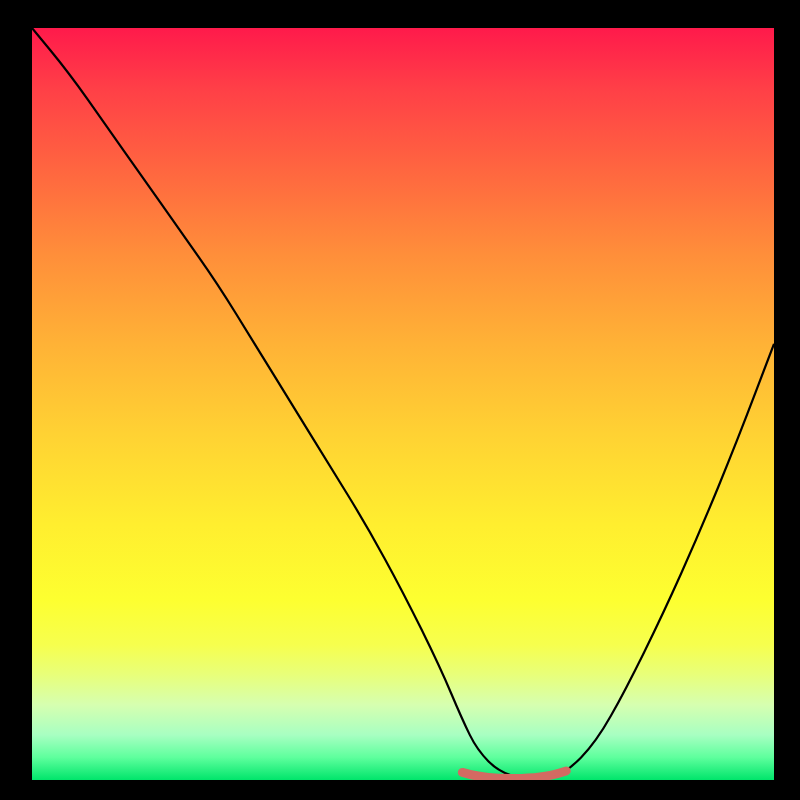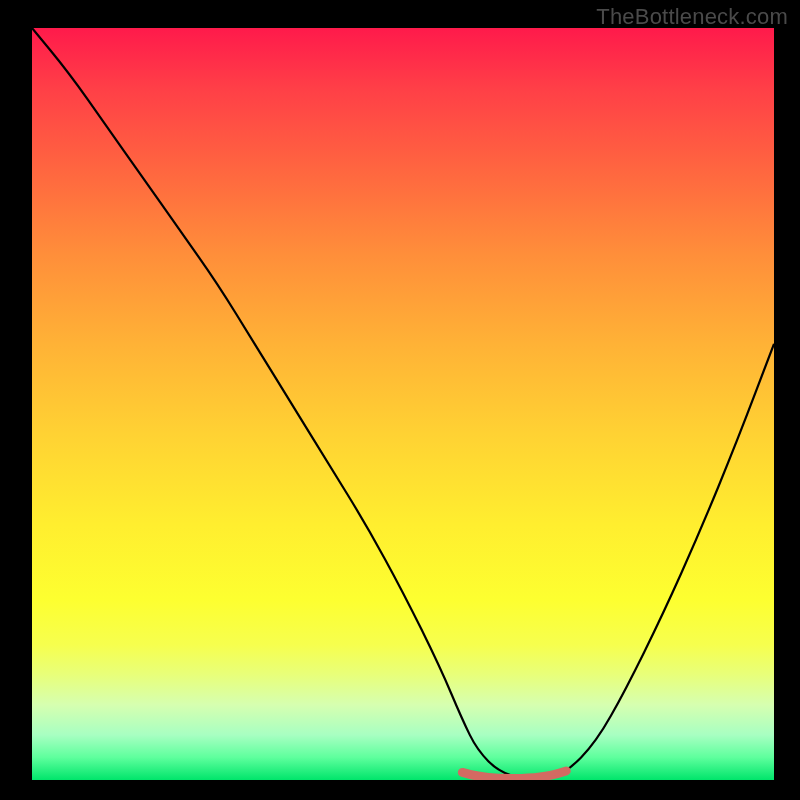--- a/index.html
+++ b/index.html
@@ -61,21 +61,20 @@
     inset: 0;
     width: 100%;
     height: 100%;
   }
 </style>
 </head>
 <body>
 
 <div class="frame">
 
-  <div class="watermark">TheBottleneck.com</div>
 
   <div class="plot-area">
     <div class="gradient-bg"></div>
 
     <svg class="curve" viewBox="0 0 742 752" preserveAspectRatio="none">
       <path id="curve-path" fill="none" stroke="#000" stroke-width="2.2" d="M 0.00 0.00 Q 0.00 0.00 18.55 22.56 Q 37.10 45.12 55.65 71.44 Q 74.20 97.76 92.75 124.08 Q 111.30 150.40 129.85 176.72 Q 148.40 203.04 166.95 229.36 Q 185.50 255.68 204.05 285.76 Q 222.60 315.84 241.15 345.92 Q 259.70 376.00 278.25 406.08 Q 296.80 436.16 315.35 466.24 Q 333.90 496.32 352.45 530.16 Q 371.00 564.00 389.55 601.60 Q 408.10 639.20 419.23 665.52 Q 430.36 691.84 437.78 706.88 Q 445.20 721.92 456.33 733.20 Q 467.46 744.48 482.30 748.24 Q 497.14 752.00 504.56 752.00 Q 511.98 752.00 523.11 748.24 Q 534.24 744.48 549.08 729.44 Q 563.92 714.40 578.76 688.08 Q 593.60 661.76 612.15 624.16 Q 630.70 586.56 649.25 545.20 Q 667.80 503.84 686.35 458.72 Q 704.90 413.60 723.45 364.72 T 742.00 315.84"></path>
       <path id="band-path" fill="none" stroke="#d36a62" stroke-width="9" stroke-linecap="round" stroke-linejoin="round" d="M 430.36 744.48 Q 430.36 744.48 437.78 746.36 Q 445.20 748.24 456.33 749.37 Q 467.46 750.50 482.30 750.50 Q 497.14 750.50 508.27 748.99 Q 519.40 747.49 526.82 745.23 T 534.24 742.98"></path>
     </svg>
   </div>
 

